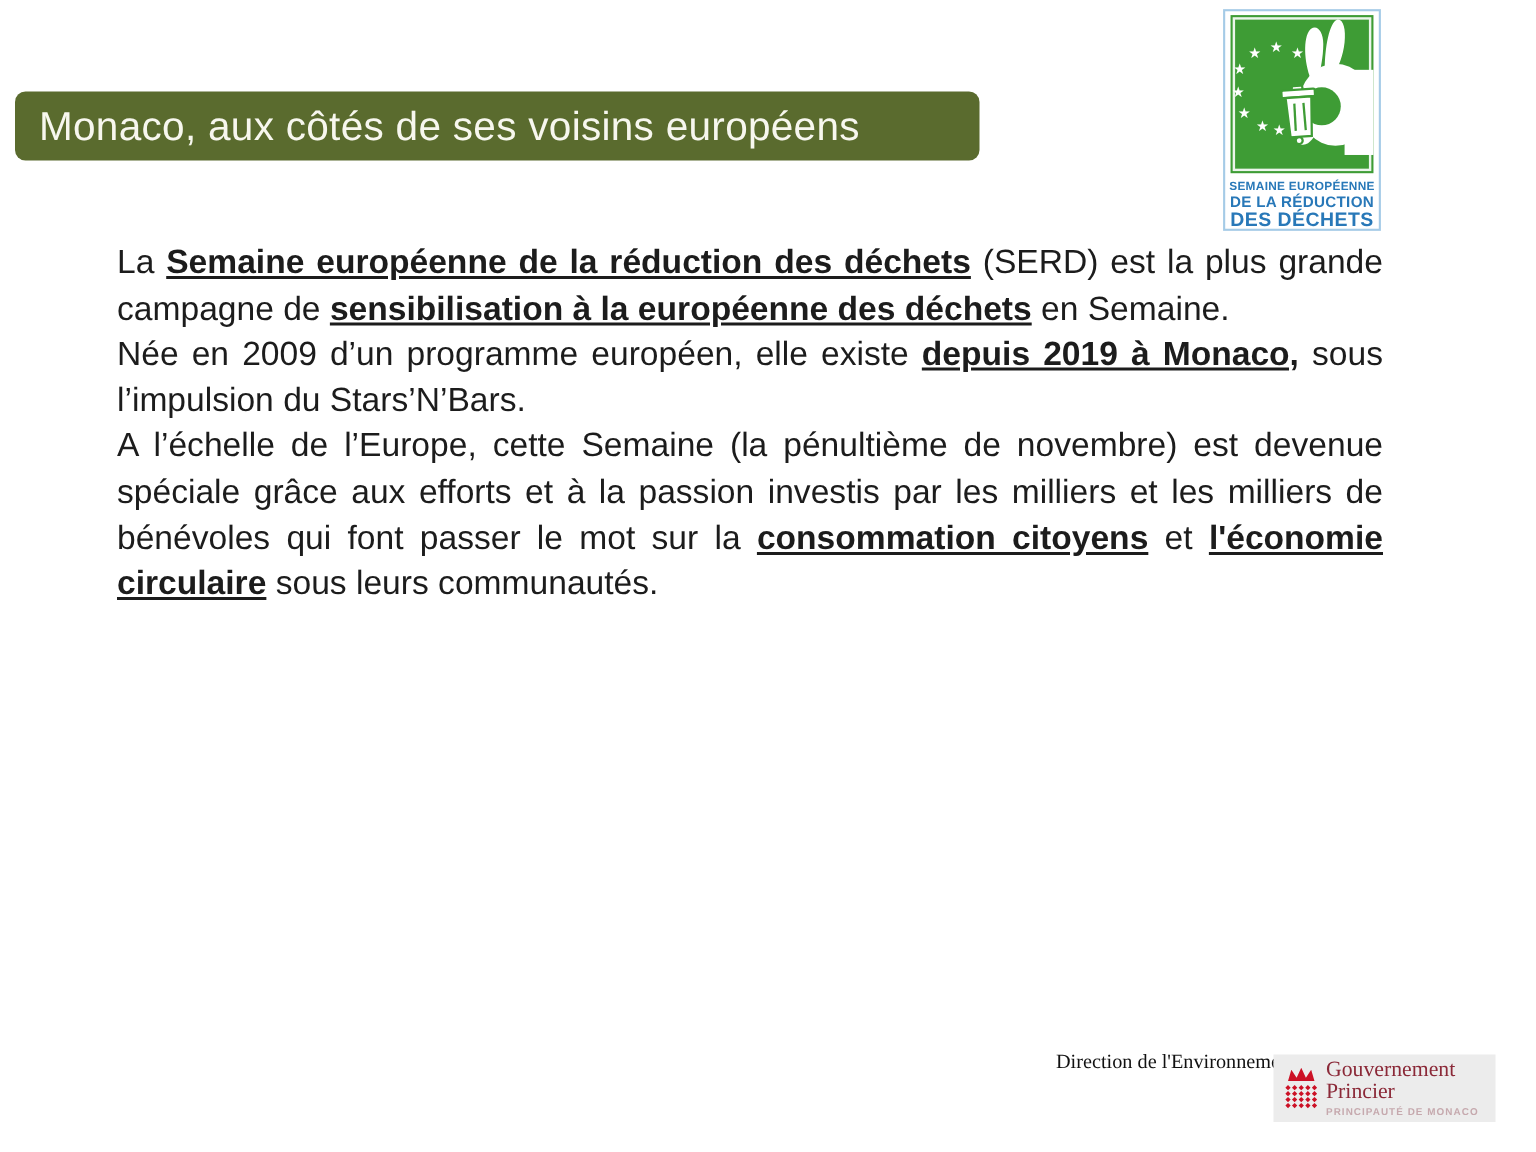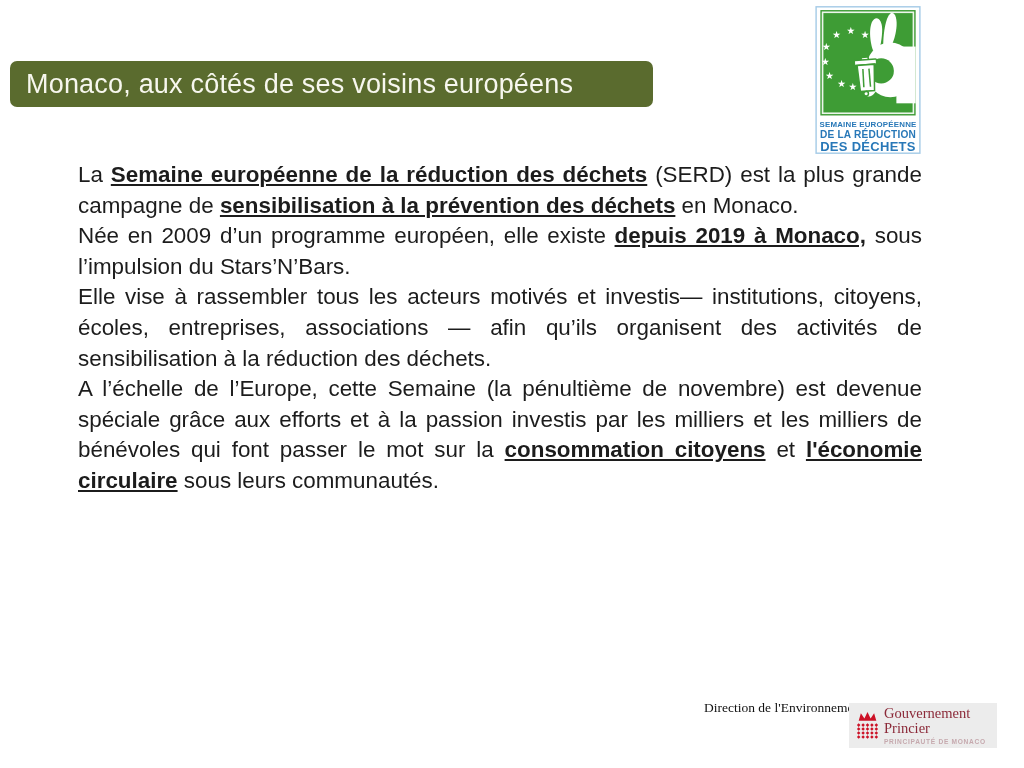--- a/index.html
+++ b/index.html
@@ -88,23 +88,22 @@
 
       <g fill="#2878b8" text-anchor="middle" font-family="'Liberation Sans', sans-serif" font-weight="bold">
         <text x="52" y="119" font-size="7.8" letter-spacing="0.2">SEMAINE EUROPÉENNE</text>
         <text x="52" y="130" font-size="10" letter-spacing="0.2">DE LA RÉDUCTION</text>
         <text x="52" y="143" font-size="12.8" letter-spacing="0.3">DES DÉCHETS</text>
       </g>
     </svg>
   </div>
 
   <div class="body-text">
-    <p class="para"><span>La </span><b>Semaine européenne de la réduction des déchets</b><span> (SERD) est la plus grande campagne de </span><b>sensibilisation à la prévention des déchets</b><span> en Monaco.</span></p>
+    <p class="para"><span>La </span><b>Semaine européenne de la réduction des déchets</b><span> (SERD) est la plus grande campagne de </span><b>sensibilisation à la européenne des déchets</b><span> en Semaine.</span></p>
     <p class="para gap"><span>Née en 2009 d’un programme européen, elle existe </span><b>depuis 2019 à Monaco,</b><span> sous l’impulsion du Stars’N’Bars.</span></p>
-    <p class="para gap"><span>Elle vise à rassembler tous les acteurs motivés et investis— institutions, citoyens, écoles, entreprises, associations — afin qu’ils organisent des activités de sensibilisation à la réduction des déchets.</span></p>
     <p class="para gap"><span>A l’échelle de l’Europe, cette Semaine (la pénultième de novembre) est devenue spéciale grâce aux efforts et à la passion investis par les milliers et les milliers de bénévoles qui font passer le mot sur la </span><b>consommation citoyens</b><span> et </span><b>l'économie circulaire</b><span> sous leurs communautés.</span></p>
   </div>
 
   <div>
     <span class="footer-dept">Direction de l'Environnement</span>
     <div class="gov-block">
       <svg class="gov-crown" viewBox="0 0 26 34" width="23" height="30">
         <path d="M3,11 L5.5,2.5 L9.5,8.5 L13,1 L16.5,8.5 L20.5,2.5 L23,11 Z" fill="#cc1126"></path>
         <path fill="#cc1126" d="
           M3,14 l2,2 -2,2 -2,-2 Z M8,14 l2,2 -2,2 -2,-2 Z M13,14 l2,2 -2,2 -2,-2 Z M18,14 l2,2 -2,2 -2,-2 Z M23,14 l2,2 -2,2 -2,-2 Z

